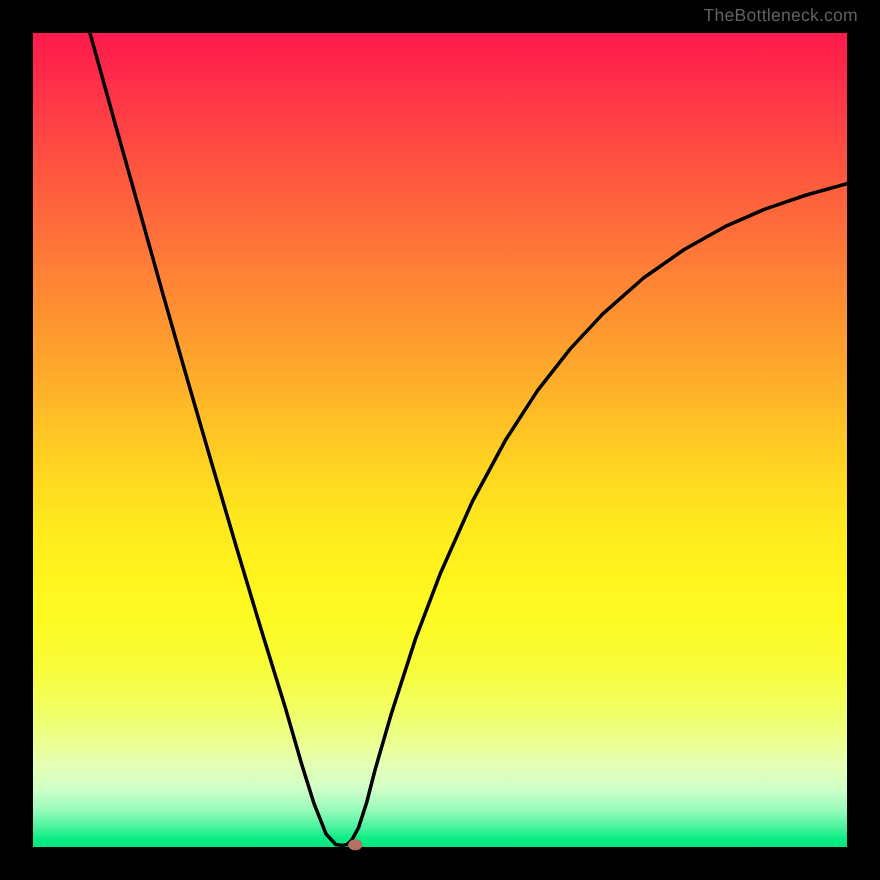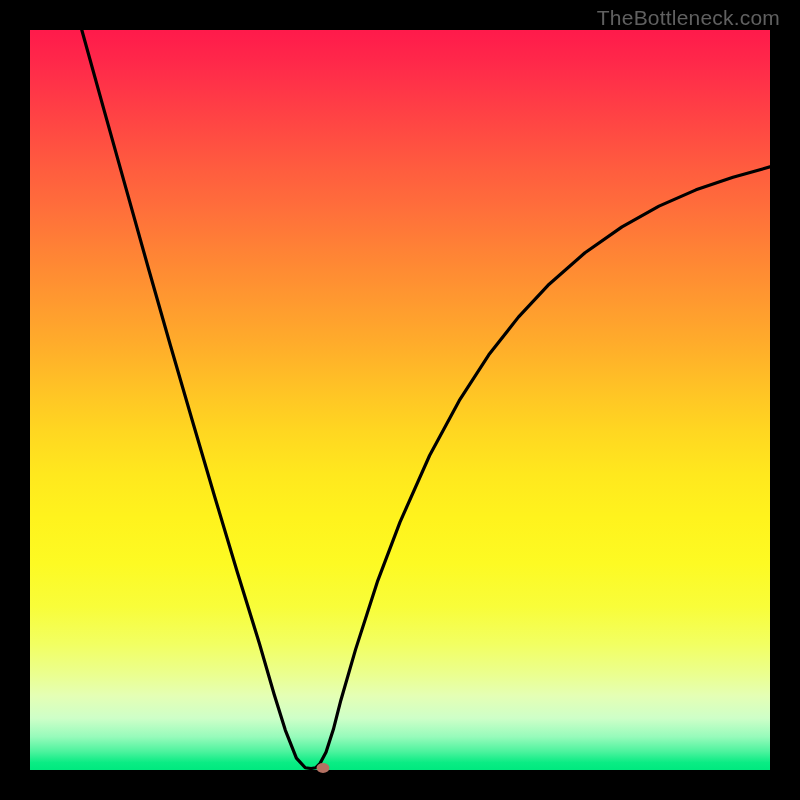--- a/index.html
+++ b/index.html
@@ -9,21 +9,21 @@
     background: #000;
     position: relative;
     font-family: Arial, Helvetica, sans-serif;
     overflow: hidden;
   }
   .watermark {
     position: absolute;
     top: 6px;
     right: 20px;
     color: #606060;
-    font-size: 21px;
+    font-size: 16px;
     font-weight: 400;
     letter-spacing: 0.2px;
     z-index: 10;
   }
   .plot-area {
     position: absolute;
     left: 30px;
     top: 30px;
     width: 740px;
     height: 740px;

